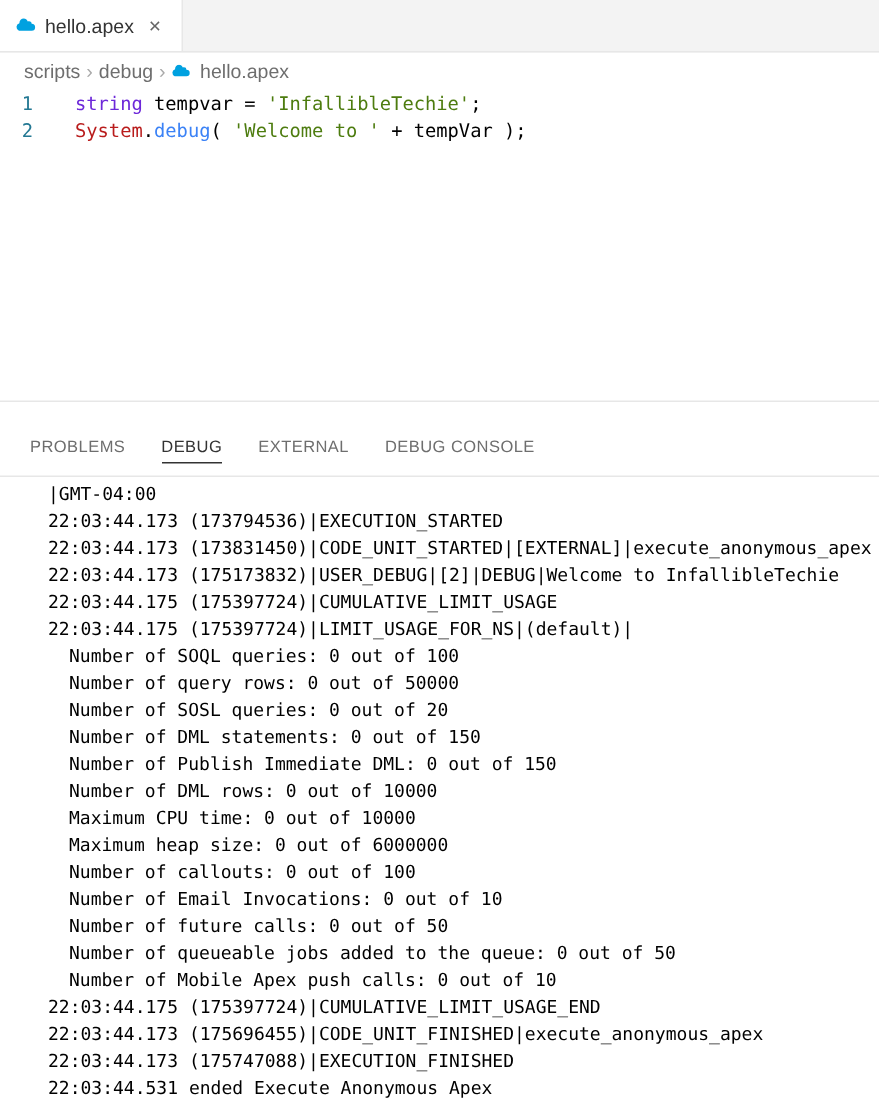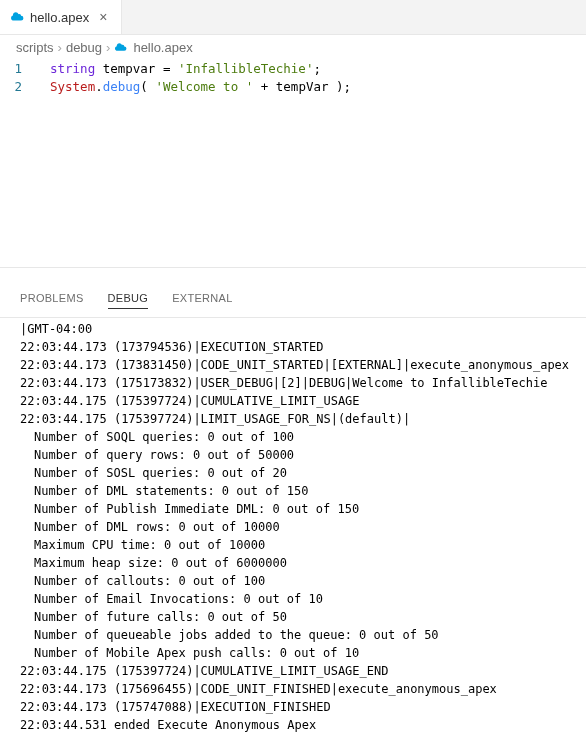--- a/index.html
+++ b/index.html
@@ -105,21 +105,21 @@
     }
     .output {
       font-family: Menlo, Monaco, Consolas, monospace;
       font-size: 12px;
       line-height: 18px;
       padding: 2px 20px;
       white-space: pre;
       overflow: hidden;
       flex: 0 0 auto;
     }
-    .output-line { white-space: pre; }
+    .output-line { white-space: pre; margin-left: 12px; }
     .indent { padding-left: 14px; }
   </style>
 </head>
 <body>
 
 <div class="tab-bar">
   <div class="tab">
     <span class="cloud-icon">
       <svg width="14" height="10" viewBox="0 0 24 16">
           <path fill="#00a1e0" d="M19 6a3 3 0 0 0-3-3c-.5 0-1 .1-1.4.4C13.8 1.4 12 0 10 0 7.2 0 5 2.2 5 5c0 .2 0 .3 0 .5A4.5 4.5 0 0 0 4.5 14H19a4 4 0 0 0 0-8z"></path>
@@ -153,15 +153,16 @@
       <div class="code"><span class="tok-cls">System</span><span class="tok-punct">.</span><span class="tok-fn">debug</span><span class="tok-punct">( </span><span class="tok-str">'Welcome to '</span><span class="tok-punct"> + </span><span class="tok-var">tempVar</span><span class="tok-punct"> )</span><span class="tok-punct">;</span></div>
     </div>
   </div>
 
 <div class="editor-space"></div>
 
 <div class="panel-tabs">
   <span class="panel-tab">PROBLEMS</span>
   <span class="panel-tab active">DEBUG</span>
   <span class="panel-tab">EXTERNAL</span>
+  <span class="panel-tab">DEBUG CONSOLE</span>
 </div>
 
 <div class="output" id="output"><div class="output-line">|GMT-04:00</div><div class="output-line">22:03:44.173 (173794536)|EXECUTION_STARTED</div><div class="output-line">22:03:44.173 (173831450)|CODE_UNIT_STARTED|[EXTERNAL]|execute_anonymous_apex</div><div class="output-line">22:03:44.173 (175173832)|USER_DEBUG|[2]|DEBUG|Welcome to InfallibleTechie</div><div class="output-line">22:03:44.175 (175397724)|CUMULATIVE_LIMIT_USAGE</div><div class="output-line">22:03:44.175 (175397724)|LIMIT_USAGE_FOR_NS|(default)|</div><div class="output-line indent">Number of SOQL queries: 0 out of 100</div><div class="output-line indent">Number of query rows: 0 out of 50000</div><div class="output-line indent">Number of SOSL queries: 0 out of 20</div><div class="output-line indent">Number of DML statements: 0 out of 150</div><div class="output-line indent">Number of Publish Immediate DML: 0 out of 150</div><div class="output-line indent">Number of DML rows: 0 out of 10000</div><div class="output-line indent">Maximum CPU time: 0 out of 10000</div><div class="output-line indent">Maximum heap size: 0 out of 6000000</div><div class="output-line indent">Number of callouts: 0 out of 100</div><div class="output-line indent">Number of Email Invocations: 0 out of 10</div><div class="output-line indent">Number of future calls: 0 out of 50</div><div class="output-line indent">Number of queueable jobs added to the queue: 0 out of 50</div><div class="output-line indent">Number of Mobile Apex push calls: 0 out of 10</div><div class="output-line">22:03:44.175 (175397724)|CUMULATIVE_LIMIT_USAGE_END</div><div class="output-line"></div><div class="output-line">22:03:44.173 (175696455)|CODE_UNIT_FINISHED|execute_anonymous_apex</div><div class="output-line">22:03:44.173 (175747088)|EXECUTION_FINISHED</div><div class="output-line"></div><div class="output-line">22:03:44.531 ended Execute Anonymous Apex</div></div>
 
 </body></html>

